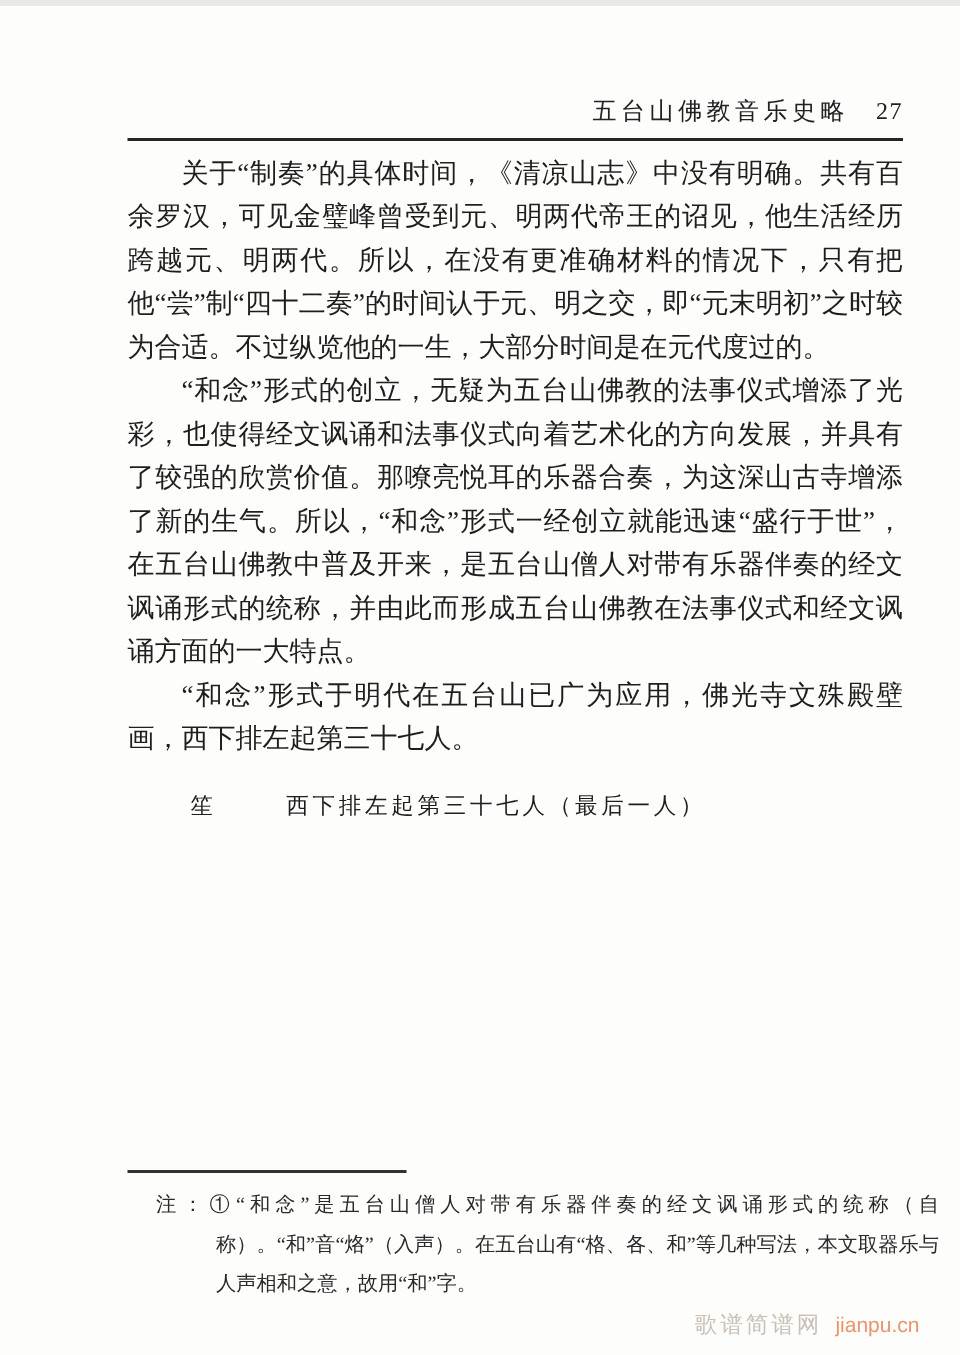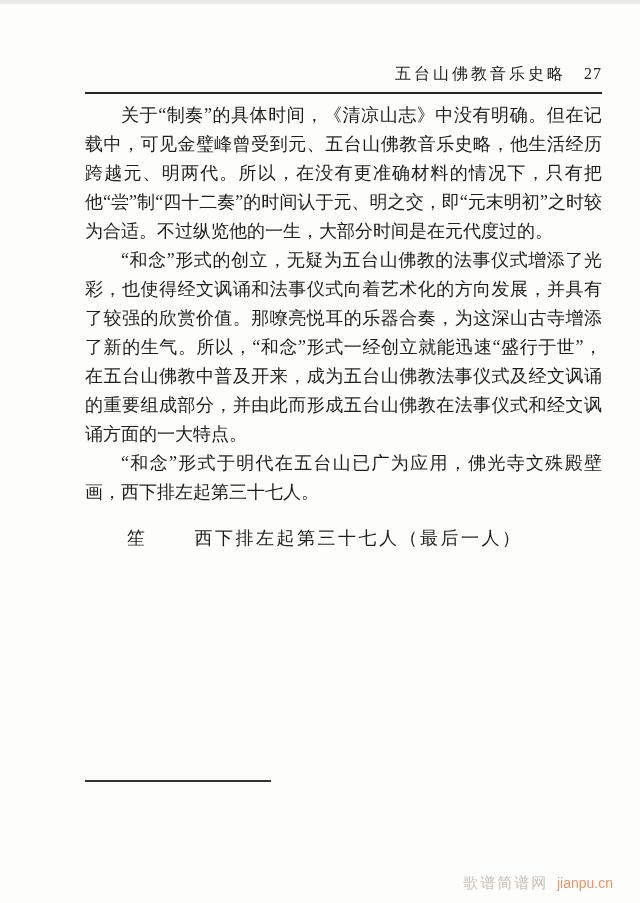--- a/index.html
+++ b/index.html
@@ -32,21 +32,21 @@
     position: absolute;
     top: 97px; left: 85px; width: 517px;
     font-size: 18px;
     line-height: 29px;
     text-align: justify;
     text-justify: inter-character;
   }
   .body-text p { margin: 0; text-indent: 2em; }
   .list-line {
     margin-top: 17px;
-    font-size: 18px;
+    font-size: 15px;
     white-space: nowrap;
   }
   .instrument { margin-left: 42px; letter-spacing: 1px; }
   .position { margin-left: 44px; letter-spacing: 2.5px; }
   .fn-divider {
     position: absolute;
     top: 776px; left: 85px; width: 186px;
     height: 0;
     border-top: 2px solid #333;
   }
@@ -82,31 +82,34 @@
 <div class="page">
 
   <div class="page-header">
     <span class="running-title">五台山佛教音乐史略</span>
     <span class="page-num">27</span>
   </div>
 
   <div class="header-rule"></div>
 
   <div class="body-text">
-    <p>关于“制奏”的具体时间，《清凉山志》中没有明确。但在记载中，可见金璧峰曾受到元、五台山佛教音乐史略，他生活经历跨越元、明两代。所以，在没有更准确材料的情况下，只有把他“尝”制“四十二奏”的时间认于元、明之交，即“元末明初”之时较为合适。不过纵览他的一生，大部分时间是在元代度过的。</p>
-    <p>“和念”形式的创立，无疑为五台山佛教的法事仪式增添了光彩，也使得经文讽诵和法事仪式向着艺术化的方向发展，并具有了较强的欣赏价值。那嘹亮悦耳的乐器合奏，为这深山古寺增添了新的生气。所以，“和念”形式一经创立就能迅速“盛行于世”，在五台山佛教中普及开来，成为五台山佛教法事仪式及经文讽诵的重要组成部分，并由此而形成五台山佛教在法事仪式和经文讽诵方面的一大特点。</p>
+    <p>关于“制奏”的具体时间，《清凉山志》中没有明确。共有百余罗汉，可见金璧峰曾受到元、明两代帝王的诏见，他生活经历跨越元、明两代。所以，在没有更准确材料的情况下，只有把他“尝”制“四十二奏”的时间认于元、明之交，即“元末明初”之时较为合适。不过纵览他的一生，大部分时间是在元代度过的。</p>
+    <p>“和念”形式的创立，无疑为五台山佛教的法事仪式增添了光彩，也使得经文讽诵和法事仪式向着艺术化的方向发展，并具有了较强的欣赏价值。那嘹亮悦耳的乐器合奏，为这深山古寺增添了新的生气。所以，“和念”形式一经创立就能迅速“盛行于世”，在五台山佛教中普及开来，是五台山僧人对带有乐器伴奏的经文讽诵形式的统称，并由此而形成五台山佛教在法事仪式和经文讽诵方面的一大特点。</p>
     <p>“和念”形式于明代在五台山已广为应用，佛光寺文殊殿壁画，西下排左起第三十七人。</p>
 
     <div class="list-line">
       <span class="instrument">笙</span>
       <span class="position">西下排左起第三十七人（最后一人）</span>
     </div>
   </div>
 
   <div class="fn-divider"></div>
 
+  <div class="footnote">
+    <span class="fn-label">注：</span><span class="fn-mark">①</span><span class="fn-text">“和念”是五台山僧人对带有乐器伴奏的经文讽诵形式的统称（自称）。“和”音“烙”（入声）。在五台山有“格、各、和”等几种写法，本文取器乐与人声相和之意，故用“和”字。</span>
+  </div>
 
   <div class="watermark">
     <span class="wm-name">歌谱简谱网</span>
     <span class="wm-domain">jianpu.cn</span>
   </div>
 
 </div>
 
 </body></html>

